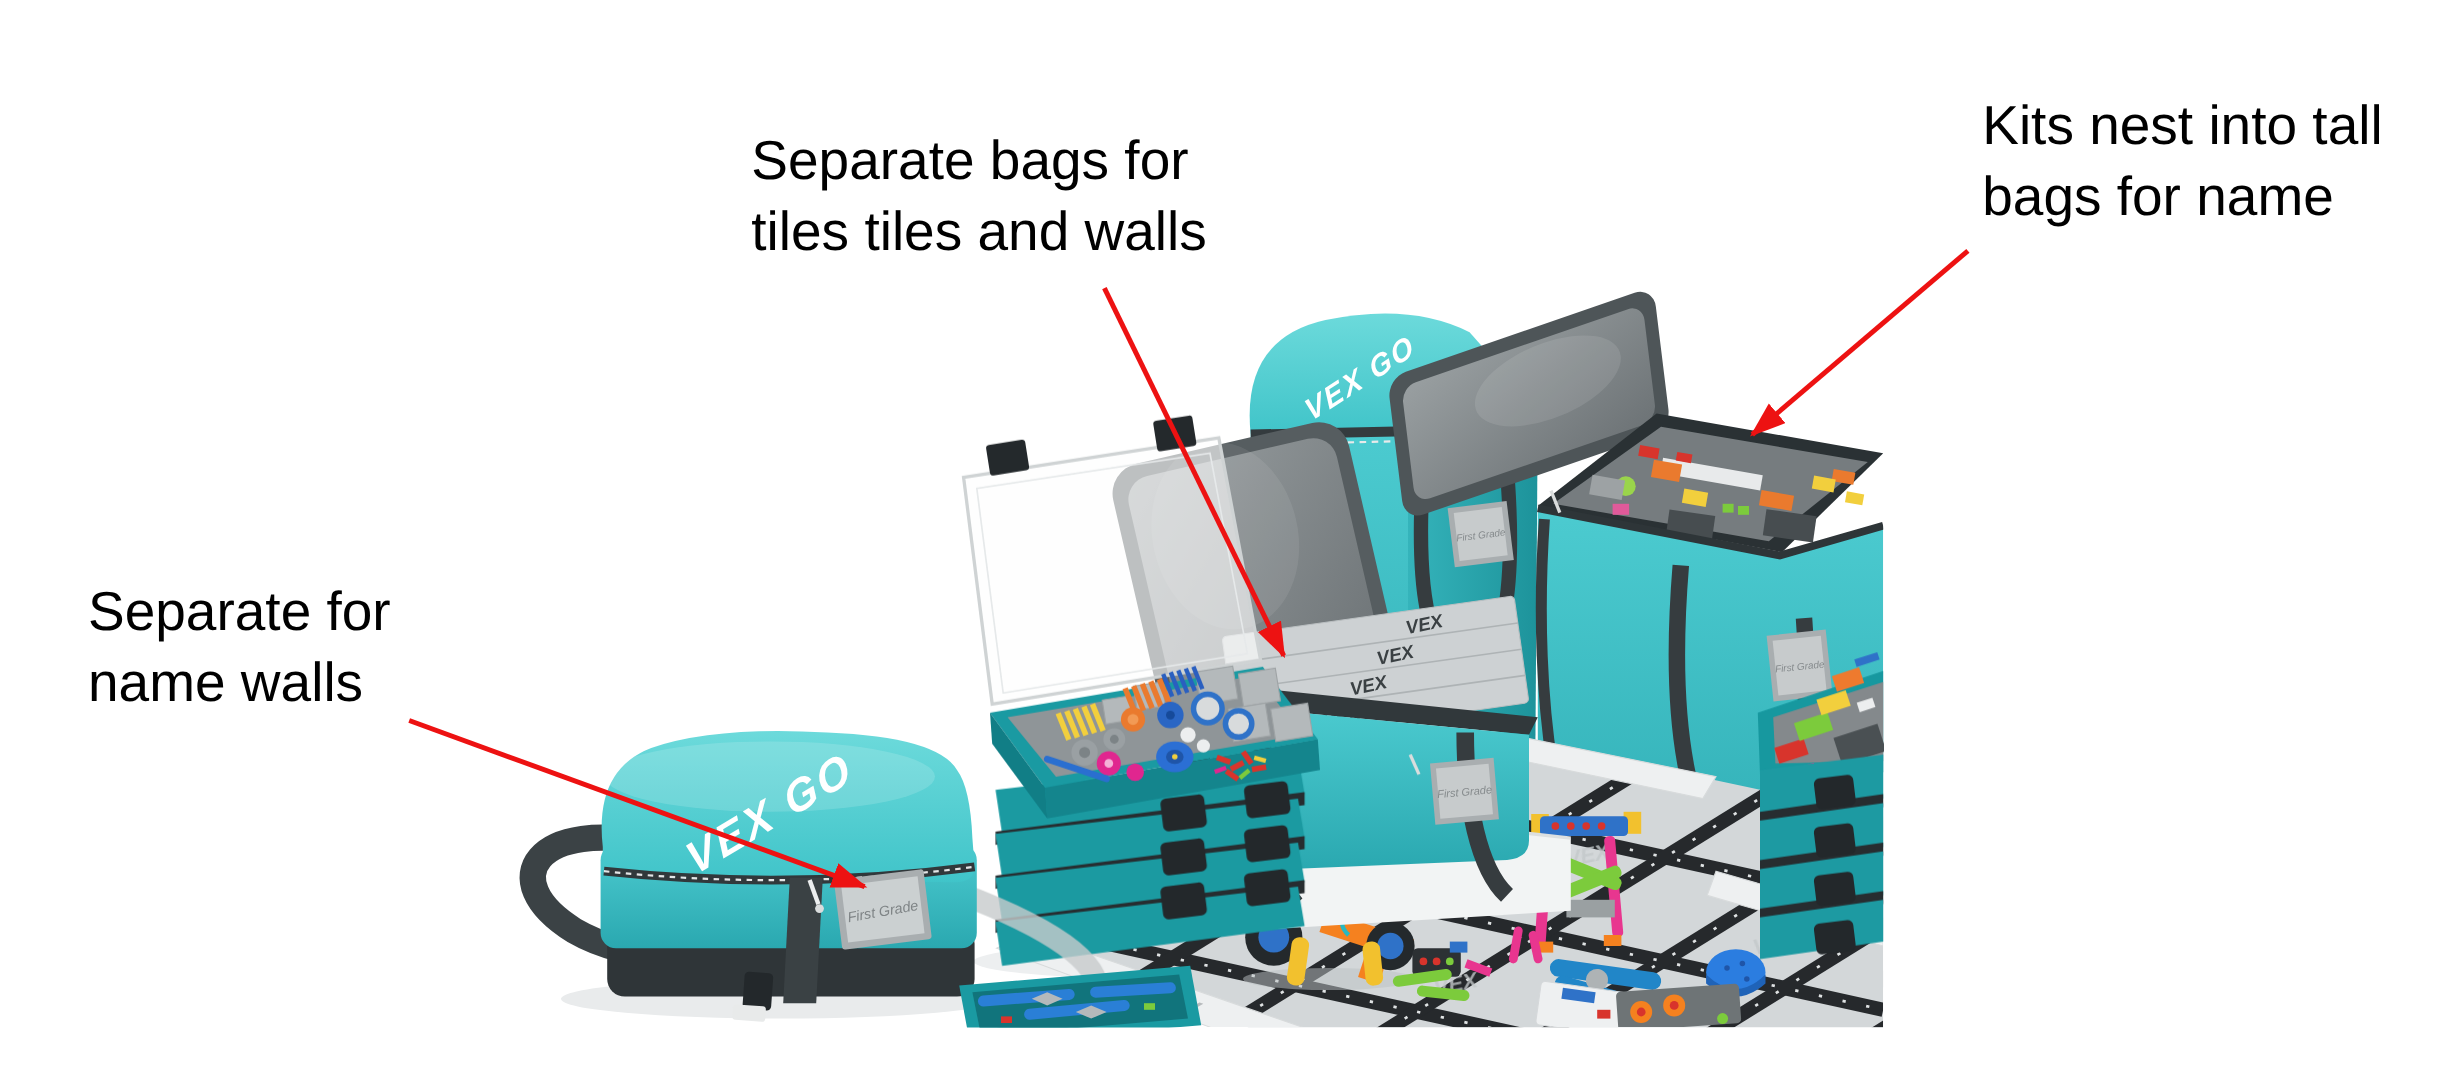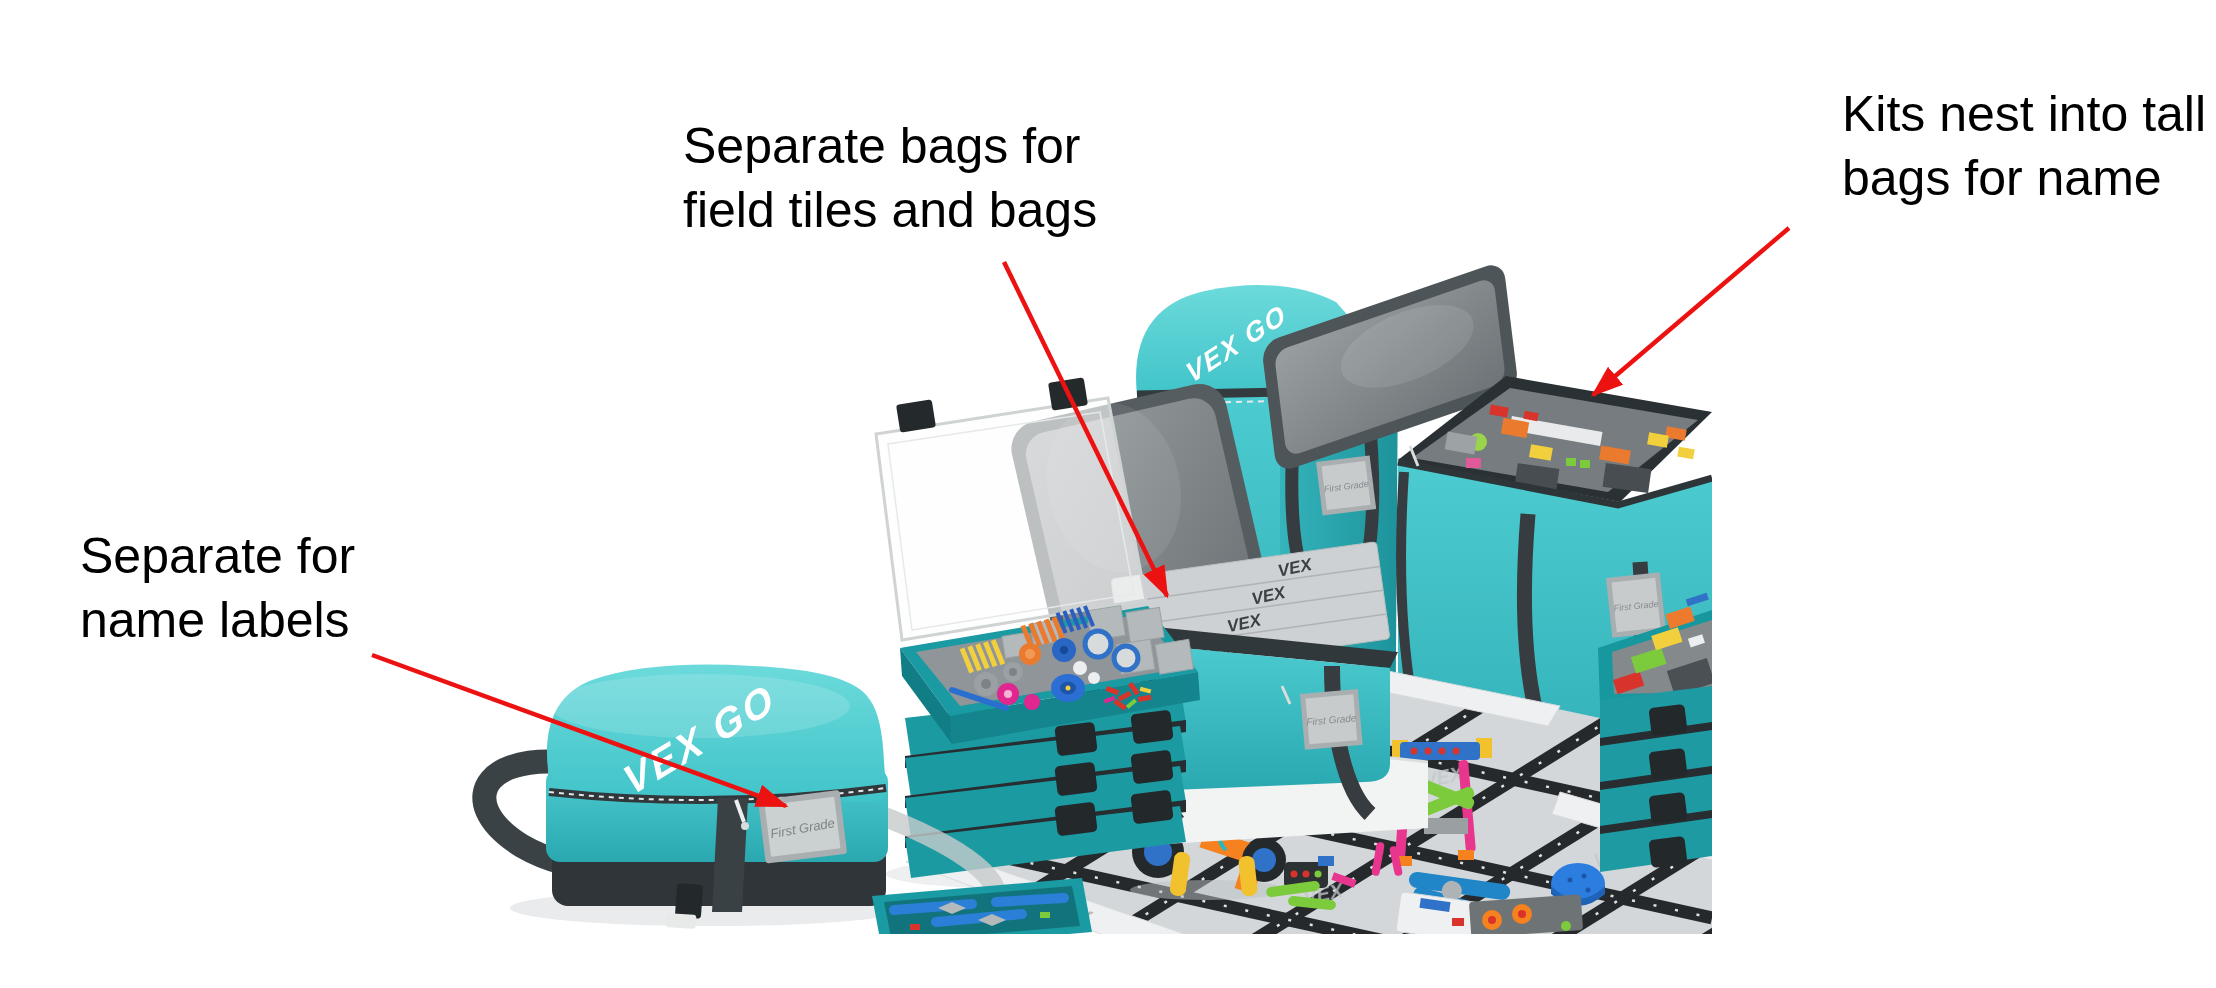--- a/index.html
+++ b/index.html
@@ -423,26 +423,26 @@
         <path d="M0 0 L7.2 2.6 L0 5.2 Z" fill="#ed1212"></path>
       </marker>
     </defs>
     <line x1="372" y1="655" x2="786" y2="806" stroke="#ed1212" stroke-width="4.5" marker-end="url(#ah)"></line>
     <line x1="1004" y1="262" x2="1167" y2="596" stroke="#ed1212" stroke-width="4.5" marker-end="url(#ah)"></line>
     <line x1="1789" y1="228" x2="1593" y2="395" stroke="#ed1212" stroke-width="4.5" marker-end="url(#ah)"></line>
   </svg>
 
   <div class="ann" style="left:80px;top:524px">
     <div>Separate for</div>
-    <div>name labels</div>
+    <div>name walls</div>
   </div>
 
   <div class="ann" style="left:683px;top:114px">
     <div>Separate bags for</div>
-    <div>field tiles and bags</div>
+    <div>tiles tiles and walls</div>
   </div>
 
-  <div class="ann" style="left:1842px;top:82px">
+  <div class="ann" style="left:1802px;top:82px">
     <div>Kits nest into tall</div>
     <div>bags for name</div>
   </div>
 
 </div>
 
 </body></html>

